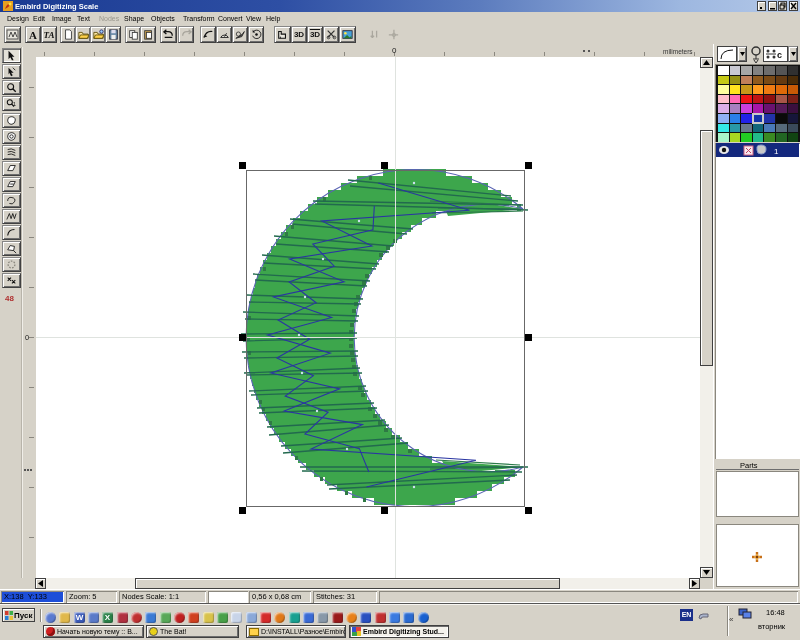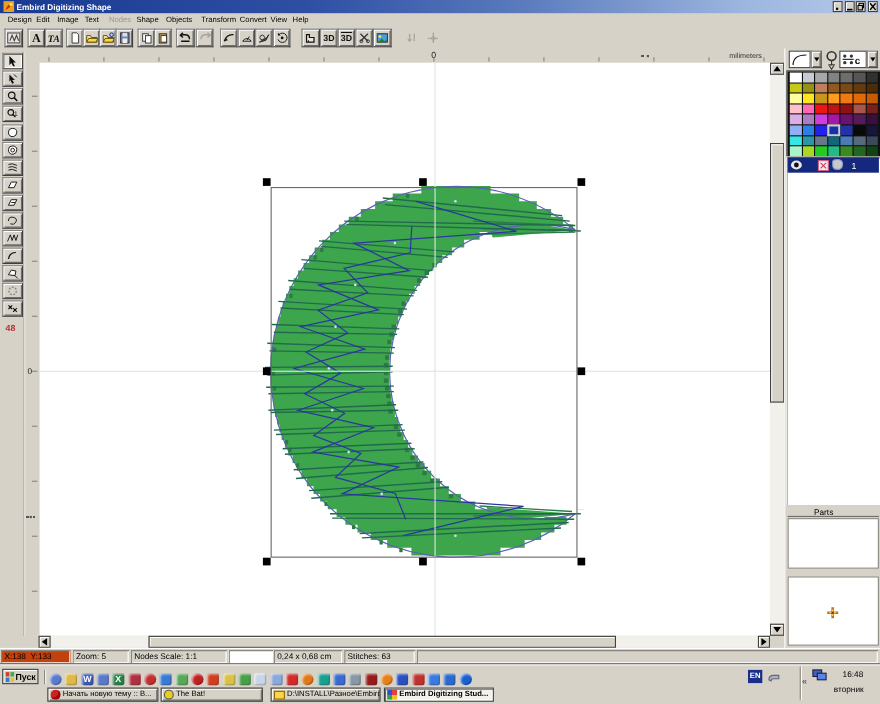--- a/index.html
+++ b/index.html
@@ -2,21 +2,21 @@
 <html><head><meta charset="utf-8"><style>
 * { margin:0; padding:0; box-sizing:border-box; -webkit-font-smoothing:antialiased; }
 body { width:800px; height:640px; overflow:hidden; font-family:"Liberation Sans",sans-serif; background:#d6d2c8; position:relative; }
 </style></head><body>
 <div style="position:absolute;left:0;top:0;width:800px;height:12px;background:linear-gradient(to right,#1a3a92,#2e4fa4 35%,#5c7cbe 60%,#9db7e0 85%,#b5c9e8)"></div>
 <svg width="10" height="10" style="position:absolute;left:3px;top:1px">
     <rect width="10" height="10" fill="#e8a020"></rect>
     <path d="M2 8 Q4 2 8 3 Q6 6 2 8" fill="#c03010"></path>
     <circle cx="7" cy="3" r="1.5" fill="#ffe040"></circle>
   </svg>
-<div style="position:absolute;left:15px;top:2px;font:bold 7.5px 'Liberation Sans',sans-serif;color:#fff">Embird Digitizing Shape</div>
+<div style="position:absolute;left:15px;top:2px;font:bold 7.5px 'Liberation Sans',sans-serif;color:#fff">Embird Digitizing Scale</div>
 <div style="position:absolute;left:757px;top:1px;width:9px;height:10px;background:#d6d2c8;border:1px solid #404040;box-shadow:inset 1px 1px 0 #fff;display:flex;align-items:center;justify-content:center">
     <svg width="7" height="8">
       <rect x="2" y="5" width="2" height="2" fill="#000"></rect>
     </svg>
   </div>
 <div style="position:absolute;left:768px;top:1px;width:9px;height:10px;background:#d6d2c8;border:1px solid #404040;box-shadow:inset 1px 1px 0 #fff;display:flex;align-items:center;justify-content:center">
     <svg width="7" height="8">
       <rect x="1" y="6" width="5" height="1.5" fill="#000"></rect>
     </svg>
   </div>
@@ -488,26 +488,26 @@
 <div style="position:absolute;left:740px;top:461px;font:7.5px 'Liberation Sans',sans-serif;color:#000">Parts</div>
 <div style="position:absolute;left:716px;top:469px;width:83px;height:1px;background:#6d6d6d"></div>
 <div style="position:absolute;left:716px;top:471px;width:83px;height:46px;background:#fff;border:1px solid #8a877e"></div>
 <div style="position:absolute;left:716px;top:524px;width:83px;height:63px;background:#fff;border:1px solid #8a877e"></div>
 <svg width="12" height="12" style="position:absolute;left:751px;top:551px">
     <path d="M6 1 v10 M1 6 h10" stroke="#c87018" stroke-width="2.4"></path>
     <path d="M6 3 v6 M3 6 h6" stroke="#ffd060" stroke-width="1.2"></path>
     <circle cx="6" cy="6" r="1.2" fill="#7a3808"></circle>
   </svg>
 <div style="position:absolute;left:0;top:589px;width:800px;height:15px;background:#d6d2c8;border-top:1px solid #fff"></div>
-<div style="position:absolute;left:1px;top:591px;width:63px;height:12px;background:#c2410c;box-shadow:inset 1px 1px 0 #8a877e, inset -1px -1px 0 #fff;font:7.5px 'Liberation Sans',sans-serif;color:#000;padding-left:3px;line-height:12px">X:138&nbsp;&nbsp;Y:133</div>
+<div style="position:absolute;left:1px;top:591px;width:63px;height:12px;background:#1d4ed8;box-shadow:inset 1px 1px 0 #8a877e, inset -1px -1px 0 #fff;font:7.5px 'Liberation Sans',sans-serif;color:#000;padding-left:3px;line-height:12px">X:138&nbsp;&nbsp;Y:133</div>
 <div style="position:absolute;left:66px;top:591px;width:51px;height:12px;background:#d6d2c8;box-shadow:inset 1px 1px 0 #8a877e, inset -1px -1px 0 #fff;font:7.5px 'Liberation Sans',sans-serif;color:#000;padding-left:3px;line-height:12px">Zoom: 5</div>
 <div style="position:absolute;left:119px;top:591px;width:87px;height:12px;background:#d6d2c8;box-shadow:inset 1px 1px 0 #8a877e, inset -1px -1px 0 #fff;font:7.5px 'Liberation Sans',sans-serif;color:#000;padding-left:3px;line-height:12px">Nodes Scale: 1:1</div>
 <div style="position:absolute;left:208px;top:591px;width:40px;height:12px;background:#fff;box-shadow:inset 1px 1px 0 #8a877e, inset -1px -1px 0 #fff;font:7.5px 'Liberation Sans',sans-serif;color:#000;padding-left:3px;line-height:12px"></div>
-<div style="position:absolute;left:249px;top:591px;width:62px;height:12px;background:#d6d2c8;box-shadow:inset 1px 1px 0 #8a877e, inset -1px -1px 0 #fff;font:7.5px 'Liberation Sans',sans-serif;color:#000;padding-left:3px;line-height:12px">0,24 x 0,68 cm</div>
-<div style="position:absolute;left:313px;top:591px;width:64px;height:12px;background:#d6d2c8;box-shadow:inset 1px 1px 0 #8a877e, inset -1px -1px 0 #fff;font:7.5px 'Liberation Sans',sans-serif;color:#000;padding-left:3px;line-height:12px">Stitches: 63</div>
+<div style="position:absolute;left:249px;top:591px;width:62px;height:12px;background:#d6d2c8;box-shadow:inset 1px 1px 0 #8a877e, inset -1px -1px 0 #fff;font:7.5px 'Liberation Sans',sans-serif;color:#000;padding-left:3px;line-height:12px">0,56 x 0,68 cm</div>
+<div style="position:absolute;left:313px;top:591px;width:64px;height:12px;background:#d6d2c8;box-shadow:inset 1px 1px 0 #8a877e, inset -1px -1px 0 #fff;font:7.5px 'Liberation Sans',sans-serif;color:#000;padding-left:3px;line-height:12px">Stitches: 31</div>
 <div style="position:absolute;left:379px;top:591px;width:419px;height:12px;background:#d6d2c8;box-shadow:inset 1px 1px 0 #8a877e, inset -1px -1px 0 #fff;font:7.5px 'Liberation Sans',sans-serif;color:#000;padding-left:3px;line-height:12px"></div>
 <div style="position:absolute;left:0;top:604px;width:800px;height:36px;background:#d6d2c8;border-top:1px solid #f8f6f2;box-shadow:0 -1px 0 #555"></div>
 <div style="position:absolute;left:2px;top:608px;width:33px;height:14px;background:#d6d2c8;border:1px solid #404040;box-shadow:inset 1px 1px 0 #fff;display:flex;align-items:center;padding-left:2px">
 <svg width="8" height="9">
       <rect x="0" y="0" width="3.5" height="4" fill="#d23f2f"></rect>
       <rect x="4.5" y="0" width="3.5" height="4" fill="#3fae49"></rect>
       <rect x="0" y="5" width="3.5" height="4" fill="#2a7fd4"></rect>
       <rect x="4.5" y="5" width="3.5" height="4" fill="#e8c33a"></rect>
     </svg>
 <span style="font:bold 8px 'Liberation Sans',sans-serif;margin-left:1px">Пуск</span>

